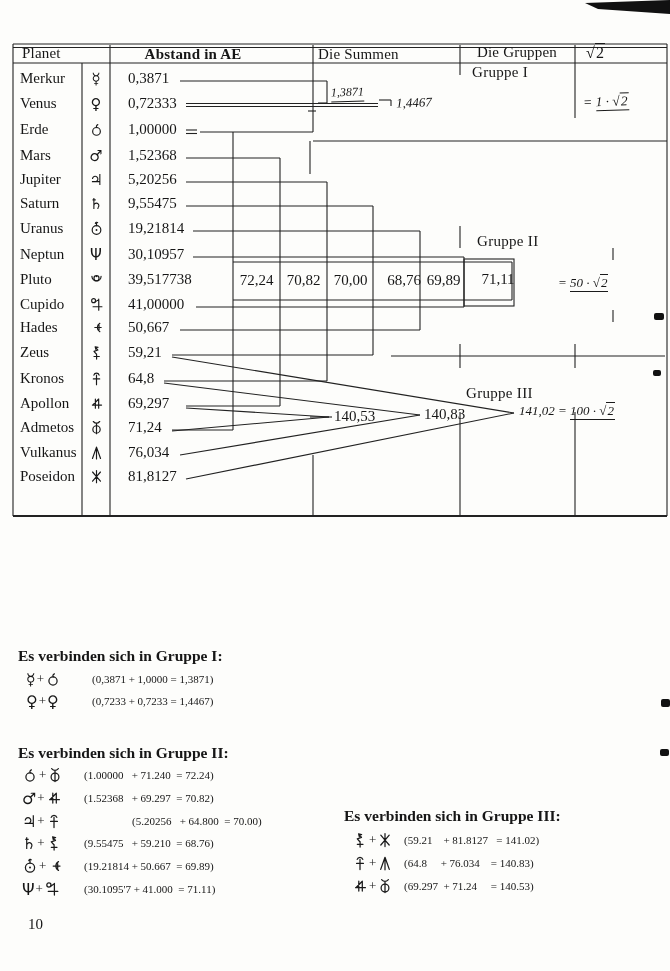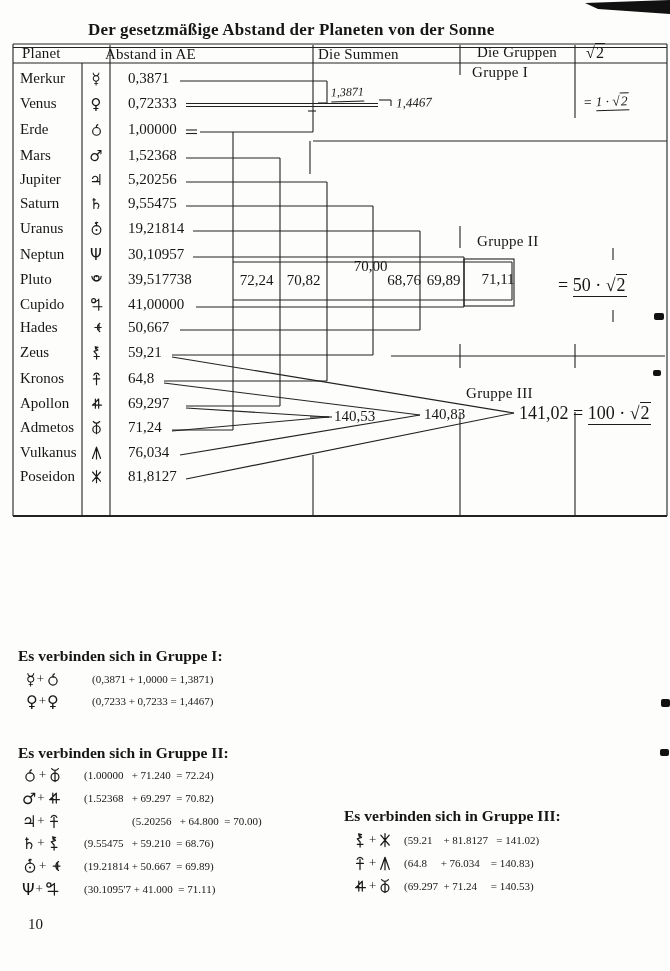--- a/index.html
+++ b/index.html
@@ -3,37 +3,37 @@
 <meta charset="utf-8">
 <style>
   html,body{margin:0;padding:0;}
   body{width:670px;height:971px;background:#fdfdfb;overflow:hidden;}
   .page{position:absolute;left:0;top:0;width:670px;height:971px;
         font-family:"Liberation Serif","DejaVu Serif",serif;color:#161616;}
   .abs{position:absolute;white-space:nowrap;}
   .title{left:88px;top:20px;font-size:17px;font-weight:bold;letter-spacing:.2px;}
   .h{font-size:15px;font-weight:bold;letter-spacing:.2px;}
   .hdr-planet{left:22px;top:45px;font-weight:normal;}
-  .hdr-abstand{left:105px;top:46px;width:150px;font-weight:normal;}
+  .hdr-abstand{left:118px;top:46px;width:150px;text-align:center;font-weight:bold;}
   .hdr-summen{left:318px;top:46px;width:135px;text-align:left;font-weight:normal;}
   .hdr-gruppen{left:465px;top:44px;width:104px;text-align:center;font-weight:normal;}
   .hdr-sqrt{left:586px;top:44px;font-weight:normal;font-size:16px;}
   .pname{font-size:15px;}
   .pval{font-size:15px;}
   .sym-ch{font-family:"DejaVu Sans",sans-serif;font-size:15px;line-height:15px;}
   .sym-svg svg{width:15px;height:15px;display:inline-block;vertical-align:-2px;}
   .sym-svg svg *{stroke:#1a1a1a;stroke-width:1.25;fill:none;stroke-linecap:round;stroke-linejoin:round;}
   .sym-svg svg .f{fill:#1a1a1a;stroke:none;}
   .symcell{left:82px;width:28px;text-align:center;}
   .glabel{font-size:15px;letter-spacing:.3px;}
   .hand{font-style:italic;font-size:12px;transform:rotate(-2deg);}
   .u{border-bottom:1.3px solid #1b1b1b;padding-bottom:1px;}
   .ov{border-top:1.4px solid #1b1b1b;padding:0 1px;}
   .sumcell{font-size:15px;text-align:center;}
-  .eq{font-size:18px;}
+  .eq{font-size:13px;font-style:italic;}
   .s140{font-size:15px;}
   .sec-h{font-size:15.5px;font-weight:bold;}
   .sec-f{font-size:11px;white-space:pre;}
   .pair .sym-ch{font-size:16px;}
   .pair .sym-svg svg{width:16px;height:16px;}
   .pair .plus{font-size:13px;padding:0 1px;position:relative;top:-2px;}
   .pageno{left:28px;top:916px;font-size:15px;}
   svg.lines{position:absolute;left:0;top:0;}
 </style>
 </head>
@@ -116,21 +116,20 @@
 
     <g fill="#111">
       <polygon points="585,3 670,0 670,14 598,9"></polygon>
       <rect x="654" y="313" width="10" height="7" rx="2"></rect>
       <rect x="653" y="370" width="8" height="6" rx="2"></rect>
       <rect x="661" y="699" width="9" height="8" rx="2"></rect>
       <rect x="660" y="749" width="9" height="7" rx="2"></rect>
     </g>
   </svg>
 
-  <div class="abs title">Der gesetzmäßige Abstand der Planeten von der Sonne</div>
   <div class="abs h hdr-planet">Planet</div>
   <div class="abs h hdr-abstand">Abstand in AE</div>
   <div class="abs h hdr-summen">Die Summen</div>
   <div class="abs h hdr-gruppen">Die Gruppen</div>
   <div class="abs h hdr-sqrt">√<span class="ov">2</span></div>
 
   <div class="abs glabel" style="left:472px;top:64px;">Gruppe I</div>
   <div class="abs glabel" style="left:477px;top:233px;">Gruppe II</div>
   <div class="abs glabel" style="left:466px;top:385px;">Gruppe III</div>
 
@@ -227,21 +226,21 @@
             <path d="M3.7 14.4 L8 2.3 L12.3 14.4 M8 2.3 V14.8"></path>
           </svg></span></div>
       <div class="abs pval" style="left: 128px; top: 444px;">76,034</div>
       <div class="abs pname" style="left: 20px; top: 468px;">Poseidon</div>
       <div class="abs symcell" style="left: 82px; top: 468px; width: 28px; text-align: center;"><span class="sym-svg"><svg viewBox="0 0 16 16">
             <path d="M8 1.6 V14.6 M3.8 3.2 L8 8.1 L3.8 13 M12.2 3.2 L8 8.1 L12.2 13"></path>
           </svg></span></div>
       <div class="abs pval" style="left: 128px; top: 468px; text-align: center;">81,8127</div>
       <div class="abs sumcell" style="left: 233px; top: 272px; width: 47px;">72,24</div>
       <div class="abs sumcell" style="left: 280px; top: 272px; width: 47px;">70,82</div>
-      <div class="abs sumcell" style="left: 327px; top: 258px; width: 47px; margin-left: 20px;">70,00</div>
+      <div class="abs sumcell" style="left: 327px; top: 272px; width: 47px;">70,00</div>
       <div class="abs sumcell" style="left: 373px; top: 272px; width: 62px;">68,76</div>
       <div class="abs sumcell" style="left: 420px; top: 272px; width: 47px;">69,89</div>
       <div class="abs sumcell" style="left: 464px; top: 271px; width: 68px;">71,11</div>
     </div>
   <div id="sections-layer">
       <div class="abs sec-h" style="left: 18px; top: 647px;">Es verbinden sich in Gruppe I:</div>
       <div class="abs pair" style="left: 26px; top: 671px;"><span class="sym-ch">☿</span><span class="plus">+</span><span class="sym-svg"><svg viewBox="0 0 16 16">
             <circle cx="8" cy="10" r="4.1"></circle>
             <path d="M8.3 5.9 C7.5 4.7 7.9 3.4 9.4 2.8"></path>
           </svg></span></div>

